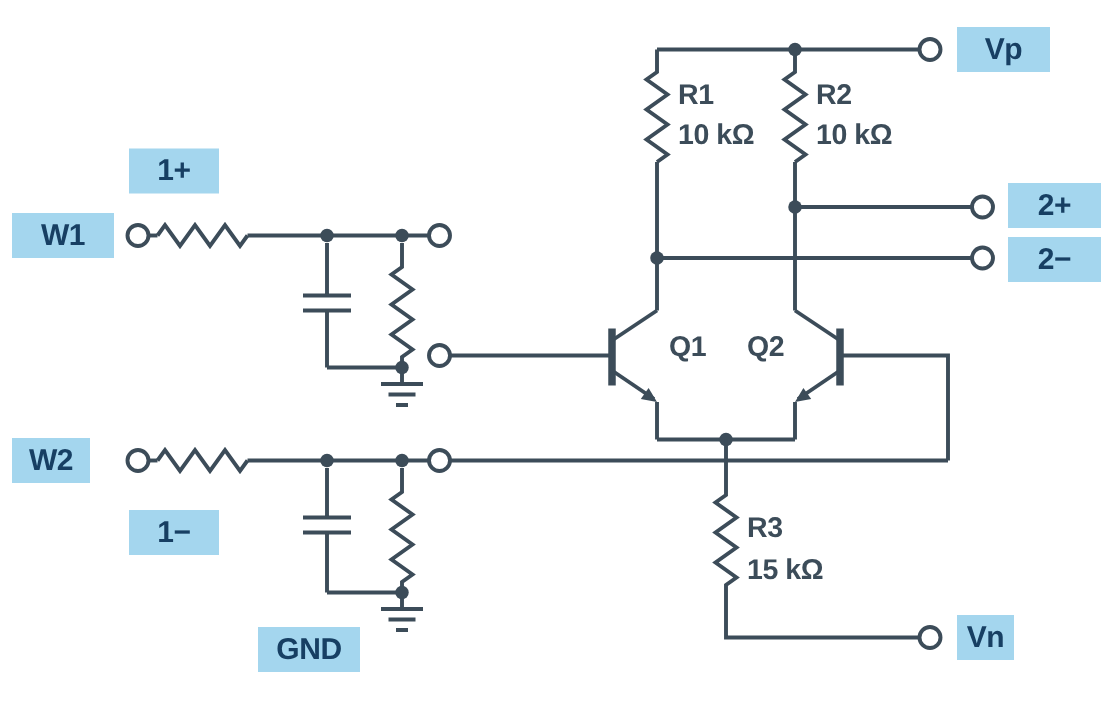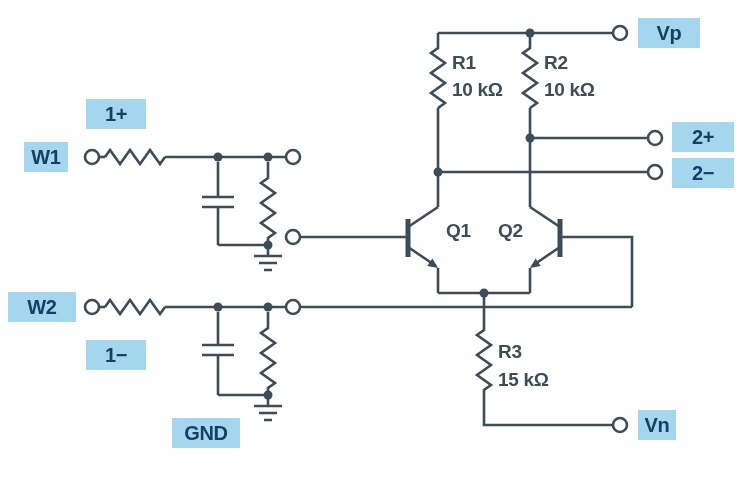--- a/index.html
+++ b/index.html
@@ -120,23 +120,23 @@
       <path class="wire" d="M438 293 H530"></path>
       <circle class="dot" cx="484" cy="293" r="4.5"></circle>
       <path class="wire" d="M484 293 V330 L477 335 L491 345 L477 355 L491 365 L477 375 L491 385 L484 390 V425 H613"></path>
       <circle class="node" cx="620" cy="425" r="7"></circle>
       <text class="ref-label" x="498" y="358">R3</text>
       <text class="ref-label" x="498" y="386">15 kΩ</text>
     </g>
 
   </svg>
 
-  <div class="term" style="left:24px;   top:142px; width:44px;">W1</div>
+  <div class="term" style="left:8px;   top:142px; width:68px;">W1</div>
   <div class="term" style="left:86px;  top:99px;  width:60px;">1+</div>
-  <div class="term" style="left:8px;   top:292px; width:68px;">W2</div>
+  <div class="term" style="left:8px;   top:292px; width:52px;">W2</div>
   <div class="term" style="left:86px;  top:340px; width:60px;">1−</div>
   <div class="term" style="left:638px; top:18px;  width:62px;">Vp</div>
   <div class="term" style="left:172px; top:418px; width:68px;">GND</div>
   <div class="term" style="left:672px; top:122px; width:62px;">2+</div>
   <div class="term" style="left:672px; top:158px; width:62px;">2−</div>
   <div class="term" style="left:638px; top:410px; width:38px;">Vn</div>
 
 </div>
 
 </body></html>

